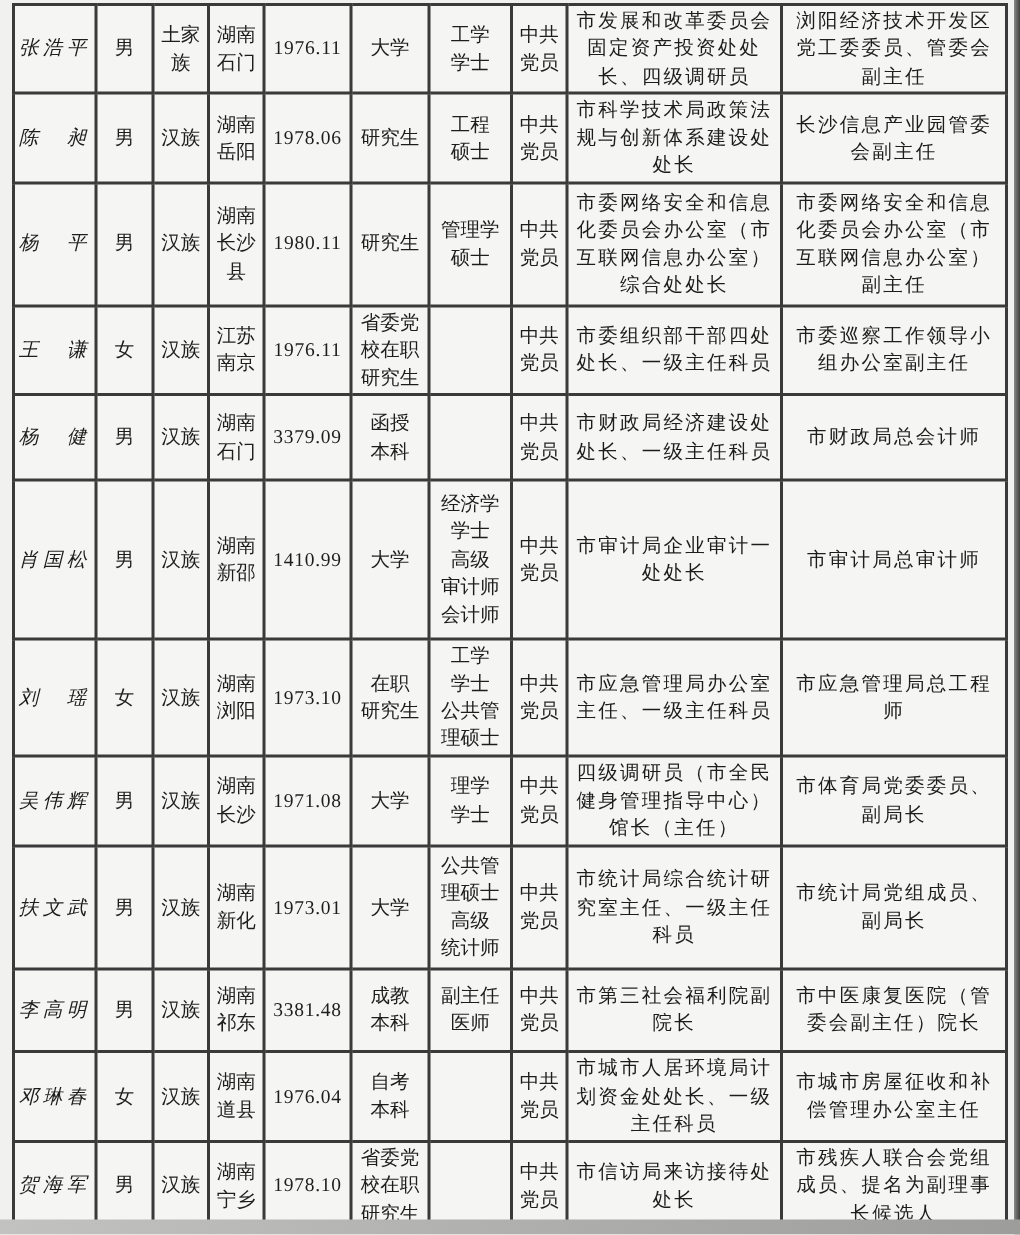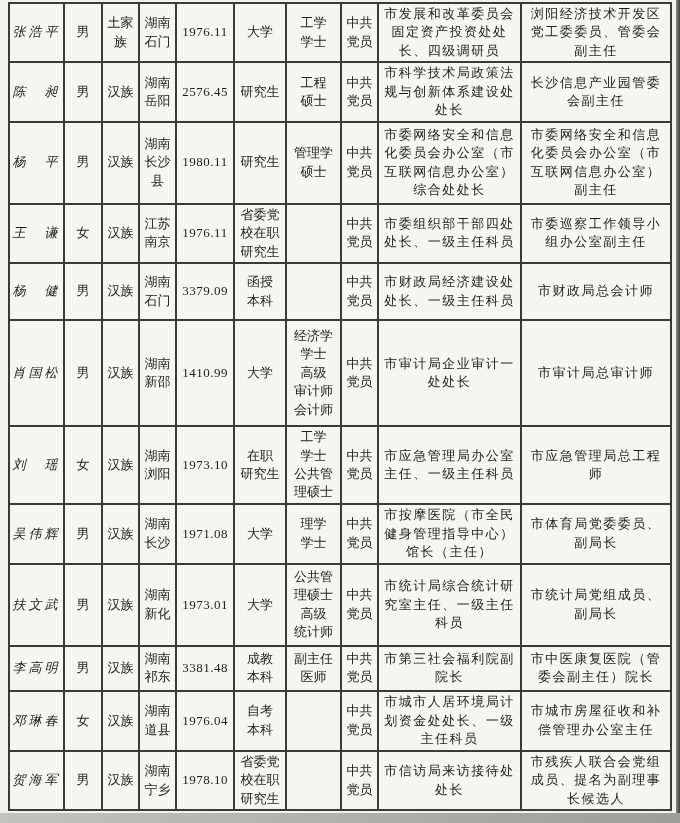--- a/index.html
+++ b/index.html
@@ -103,21 +103,21 @@
 党员</td>
           <td class="c-pos">市发展和改革委员会固定资产投资处处长、四级调研员</td>
           <td class="c-pos">浏阳经济技术开发区党工委委员、管委会副主任</td>
         </tr>
         <tr style="height: 58px;">
           <td class="c-name">陈　昶</td>
           <td class="c-mid">男</td>
           <td class="c-mid">汉族</td>
           <td class="c-mid">湖南
 岳阳</td>
-          <td class="c-date">2576.45</td>
+          <td class="c-date">1978.06</td>
           <td class="c-mid">研究生</td>
           <td class="c-mid">工程
 硕士</td>
           <td class="c-mid">中共
 党员</td>
           <td class="c-pos">市科学技术局政策法规与创新体系建设处处长</td>
           <td class="c-pos">长沙信息产业园管委会副主任</td>
         </tr>
         <tr style="height: 82px;">
           <td class="c-name">杨　平</td>
@@ -207,41 +207,41 @@
           <td class="c-mid">男</td>
           <td class="c-mid">汉族</td>
           <td class="c-mid">湖南
 长沙</td>
           <td class="c-date">1971.08</td>
           <td class="c-mid">大学</td>
           <td class="c-mid">理学
 学士</td>
           <td class="c-mid">中共
 党员</td>
-          <td class="c-pos">市按摩医院（市全民健身管理指导中心）馆长（主任）</td>
+          <td class="c-pos">四级调研员（市全民健身管理指导中心）馆长（主任）</td>
           <td class="c-pos">市体育局党委委员、副局长</td>
         </tr>
         <tr style="height: 82px;">
           <td class="c-name">扶文武</td>
           <td class="c-mid">男</td>
           <td class="c-mid">汉族</td>
           <td class="c-mid">湖南
 新化</td>
           <td class="c-date">1973.01</td>
           <td class="c-mid">大学</td>
           <td class="c-mid">公共管
 理硕士
 高级
 统计师</td>
           <td class="c-mid">中共
 党员</td>
           <td class="c-pos">市统计局综合统计研究室主任、一级主任科员</td>
           <td class="c-pos">市统计局党组成员、副局长</td>
         </tr>
-        <tr style="height: 45px;">
+        <tr style="height: 55px;">
           <td class="c-name">李高明</td>
           <td class="c-mid">男</td>
           <td class="c-mid">汉族</td>
           <td class="c-mid">湖南
 祁东</td>
           <td class="c-date">3381.48</td>
           <td class="c-mid">成教
 本科</td>
           <td class="c-mid">副主任
 医师</td>

